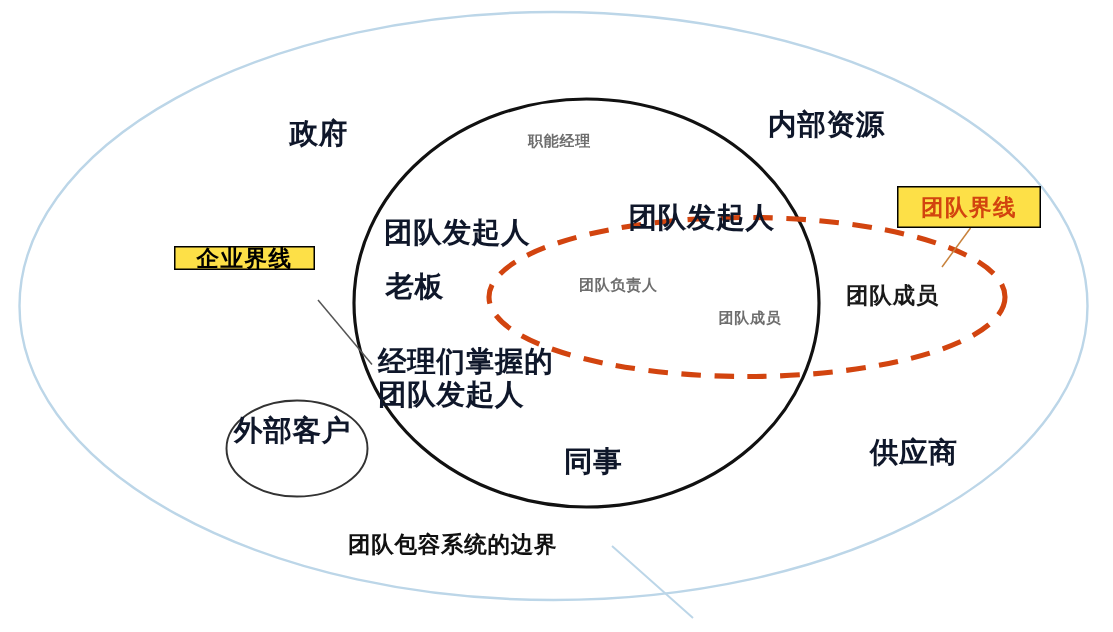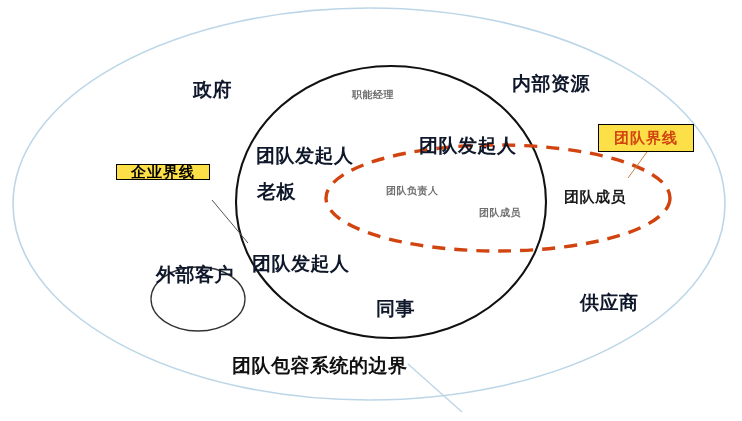--- a/index.html
+++ b/index.html
@@ -45,21 +45,21 @@
   }
   
   .lbl-gray-bold {
     color: #6e6e6e;
     font-size: 10px;
     font-weight: bold;
     margin-left: 16px;
   }
   .lbl-caption {
     color: #111111;
-    font-size: 19px;
+    font-size: 15px;
     font-weight: bold;
   }
   
   .callout {
     position: absolute;
     box-sizing: border-box;
     background: #fde047;
     border: 1px solid #000000;
     font-size: 15px;
     font-weight: bold;
@@ -106,28 +106,29 @@
   <div class="callout" id="callout-team" style="left:598px; top:124px; width:96px; height:28px;">
     <span>团队界线</span>
   </div>
 
   <div class="lbl lbl-gray" style="left:193px; top:80px;">政府</div>
 
   <div class="lbl lbl-gray" style="left:512px; top:74px;">内部资源</div>
 
   <div class="lbl lbl-gray" style="left:580px; top:293px;">供应商</div>
 
-  <div class="lbl lbl-gray" style="left:156px; top:265px;text-align:center;">外部客户</div>
+  <div class="lbl lbl-gray" style="left:156px; top:278px;text-align:center;">外部客户</div>
 
   <div class="lbl lbl-gray-bold" style="left:336px; top:90px;">职能经理</div>
 
   <div class="lbl lbl-gray" style="left:256px; top:146px;">团队发起人</div>
 
   <div class="lbl lbl-gray" style="left:257px; top:182px;">老板</div>
 
+  <div class="lbl lbl-gray" style="left:252px; top:232px;">经理们掌握的</div>
 
   <div class="lbl lbl-gray" style="left:252px; top:254px;">团队发起人</div>
 
   <div class="lbl lbl-gray" style="left:376px; top:299px;">同事</div>
 
   <div class="lbl lbl-gray" style="left:419px; top:136px;">团队发起人</div>
 
   <div class="lbl lbl-gray-bold" style="left:370px; top:186px;">团队负责人</div>
 
   <div class="lbl lbl-gray-bold" style="left:463px; top:208px;">团队成员</div>

